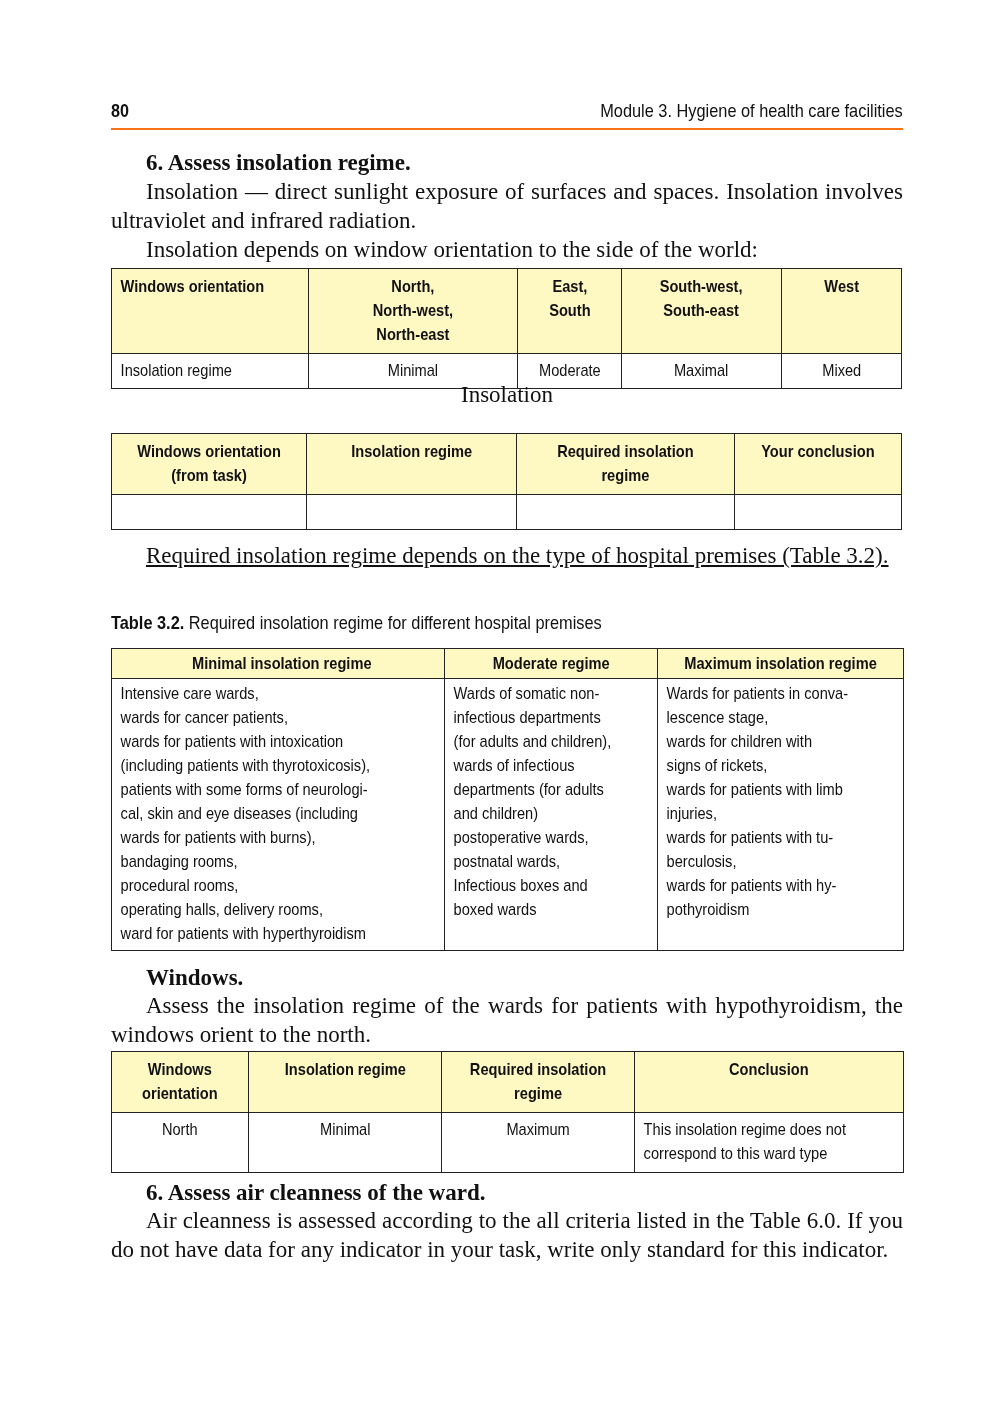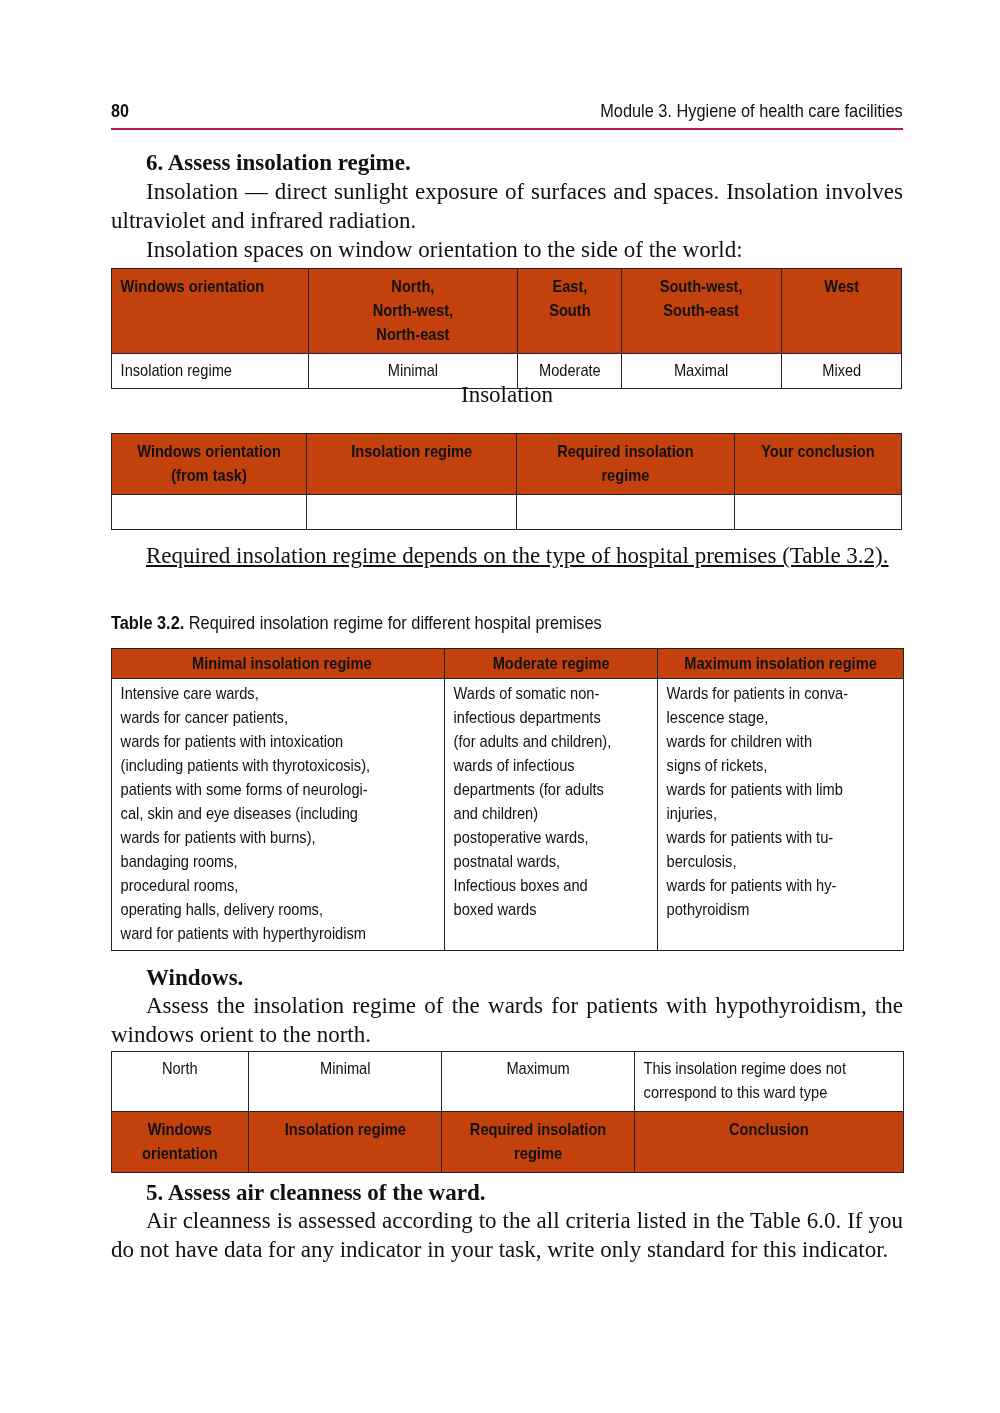--- a/index.html
+++ b/index.html
@@ -1,34 +1,34 @@
 <!DOCTYPE html>
 <html><head>
 <meta charset="utf-8">
 <style>
   html, body { margin: 0; padding: 0; background: #ffffff; }
   body { width: 1000px; height: 1413px; position: relative; overflow: hidden; color: #111; }
   .page { position: absolute; left: 111px; top: 0; width: 792px; }
 
   .running-head { position: absolute; top: 98px; left: 0; width: 792px; height: 30px;
-    border-bottom: 2px solid #be185d; }
+    border-bottom: 2px solid #f97316; }
   .page-num { position: absolute; left: 0; top: 2px; font-family: "Liberation Sans", sans-serif;
     font-weight: bold; font-size: 19px; transform: scaleX(0.85); transform-origin: left; }
   .running-title { position: absolute; right: 0; top: 2px; font-family: "Liberation Sans", sans-serif;
     font-size: 19px; transform: scaleX(0.86); transform-origin: right; white-space: nowrap; }
 
   .para { position: absolute; left: 0; width: 792px; font-family: "Liberation Serif", serif;
     font-size: 23px; line-height: 29px; text-align: justify; }
   .indent { text-indent: 35px; }
   .bold { font-weight: bold; }
 
   table { border-collapse: collapse; position: absolute; left: 0; }
   td, th { border: 1.5px solid #222; font-family: "Liberation Sans", sans-serif; font-size: 17px;
     vertical-align: top; padding: 0; }
-  th { background: #c2410c; font-weight: bold; text-align: center; }
+  th { background: #fef9c3; font-weight: bold; text-align: center; }
   .cell-inner { display: block; transform: scaleX(0.86); transform-origin: center top; line-height: 24px; padding-top: 6px; white-space: nowrap; }
   .left .cell-inner { transform-origin: left top; padding-left: 10px; text-align: left; }
   td { text-align: center; }
   .multiline .cell-inner { white-space: pre-line; }
 
   .caption { position: absolute; left: 0; width: 792px; text-align: center; font-family: "Liberation Serif", serif; font-size: 23px; }
   .table-caption { position: absolute; left: 0; font-family: "Liberation Sans", sans-serif; font-size: 19px;
     transform: scaleX(0.86); transform-origin: left; white-space: nowrap; }
 </style>
 </head>
@@ -36,21 +36,21 @@
 
 <div class="page">
 
   <div class="running-head">
     <span class="page-num">80</span>
     <span class="running-title">Module 3. Hygiene of health care facilities</span>
   </div>
 
   <div class="para indent bold" style="top:148px;">6. Assess insolation regime.</div>
   <div class="para indent" style="top:177px;">Insolation — direct sunlight exposure of surfaces and spaces. Insolation involves ultraviolet and infrared radiation.</div>
-  <div class="para indent" style="top:235px;">Insolation spaces on window orientation to the side of the world:</div>
+  <div class="para indent" style="top:235px;">Insolation depends on window orientation to the side of the world:</div>
 
   <table style="top:268px; width:791px;">
     <tbody>
         <tr style="height:85px;">
       <th class="left" style="width:196px;">
             <span class="cell-inner">Windows orientation</span>
           </th>
       <th class="multiline" style="width:209px;">
             <span class="cell-inner">North,
 North-west,
@@ -184,50 +184,50 @@
           </td>
     </tr>
   </tbody>
     </table>
 
   <div class="para indent bold" style="top:963px;">Windows.</div>
   <div class="para indent" style="top:991px;">Assess the insolation regime of the wards for patients with hypothyroidism, the windows orient to the north.</div>
 
   <table style="top:1051px; width:793px;">
     <tbody>
-        <tr style="height:60px;">
-      <td>
-            <span class="cell-inner" style="padding-top:5px;">North</span>
-          </td>
-      <td>
-            <span class="cell-inner" style="padding-top:5px;">Minimal</span>
-          </td>
-      <td>
-            <span class="cell-inner" style="padding-top:5px;">Maximum</span>
-          </td>
-      <td class="left multiline">
-            <span class="cell-inner" style="padding-top:5px;">This insolation regime does not
-correspond to this ward type</span>
-          </td>
-    </tr>
-    <tr style="height:61px;">
+        <tr style="height:61px;">
       <th class="multiline" style="width:136px;">
             <span class="cell-inner">Windows
 orientation</span>
           </th>
       <th style="width:193px;">
             <span class="cell-inner">Insolation regime</span>
           </th>
       <th class="multiline" style="width:193px;">
             <span class="cell-inner">Required insolation
 regime</span>
           </th>
       <th style="width:269px;">
             <span class="cell-inner">Conclusion</span>
           </th>
     </tr>
-  </tbody>
-    </table>
-
-  <div class="para indent bold" style="top:1178px;">5. Assess air cleanness of the ward.</div>
+    <tr style="height:60px;">
+      <td>
+            <span class="cell-inner" style="padding-top:5px;">North</span>
+          </td>
+      <td>
+            <span class="cell-inner" style="padding-top:5px;">Minimal</span>
+          </td>
+      <td>
+            <span class="cell-inner" style="padding-top:5px;">Maximum</span>
+          </td>
+      <td class="left multiline">
+            <span class="cell-inner" style="padding-top:5px;">This insolation regime does not
+correspond to this ward type</span>
+          </td>
+    </tr>
+  </tbody>
+    </table>
+
+  <div class="para indent bold" style="top:1178px;">6. Assess air cleanness of the ward.</div>
   <div class="para indent" style="top:1206px;">Air cleanness is assessed according to the all criteria listed in the Table 6.0. If you do not have data for any indicator in your task, write only standard for this indicator.</div>
 
 </div>
 
 </body></html>

